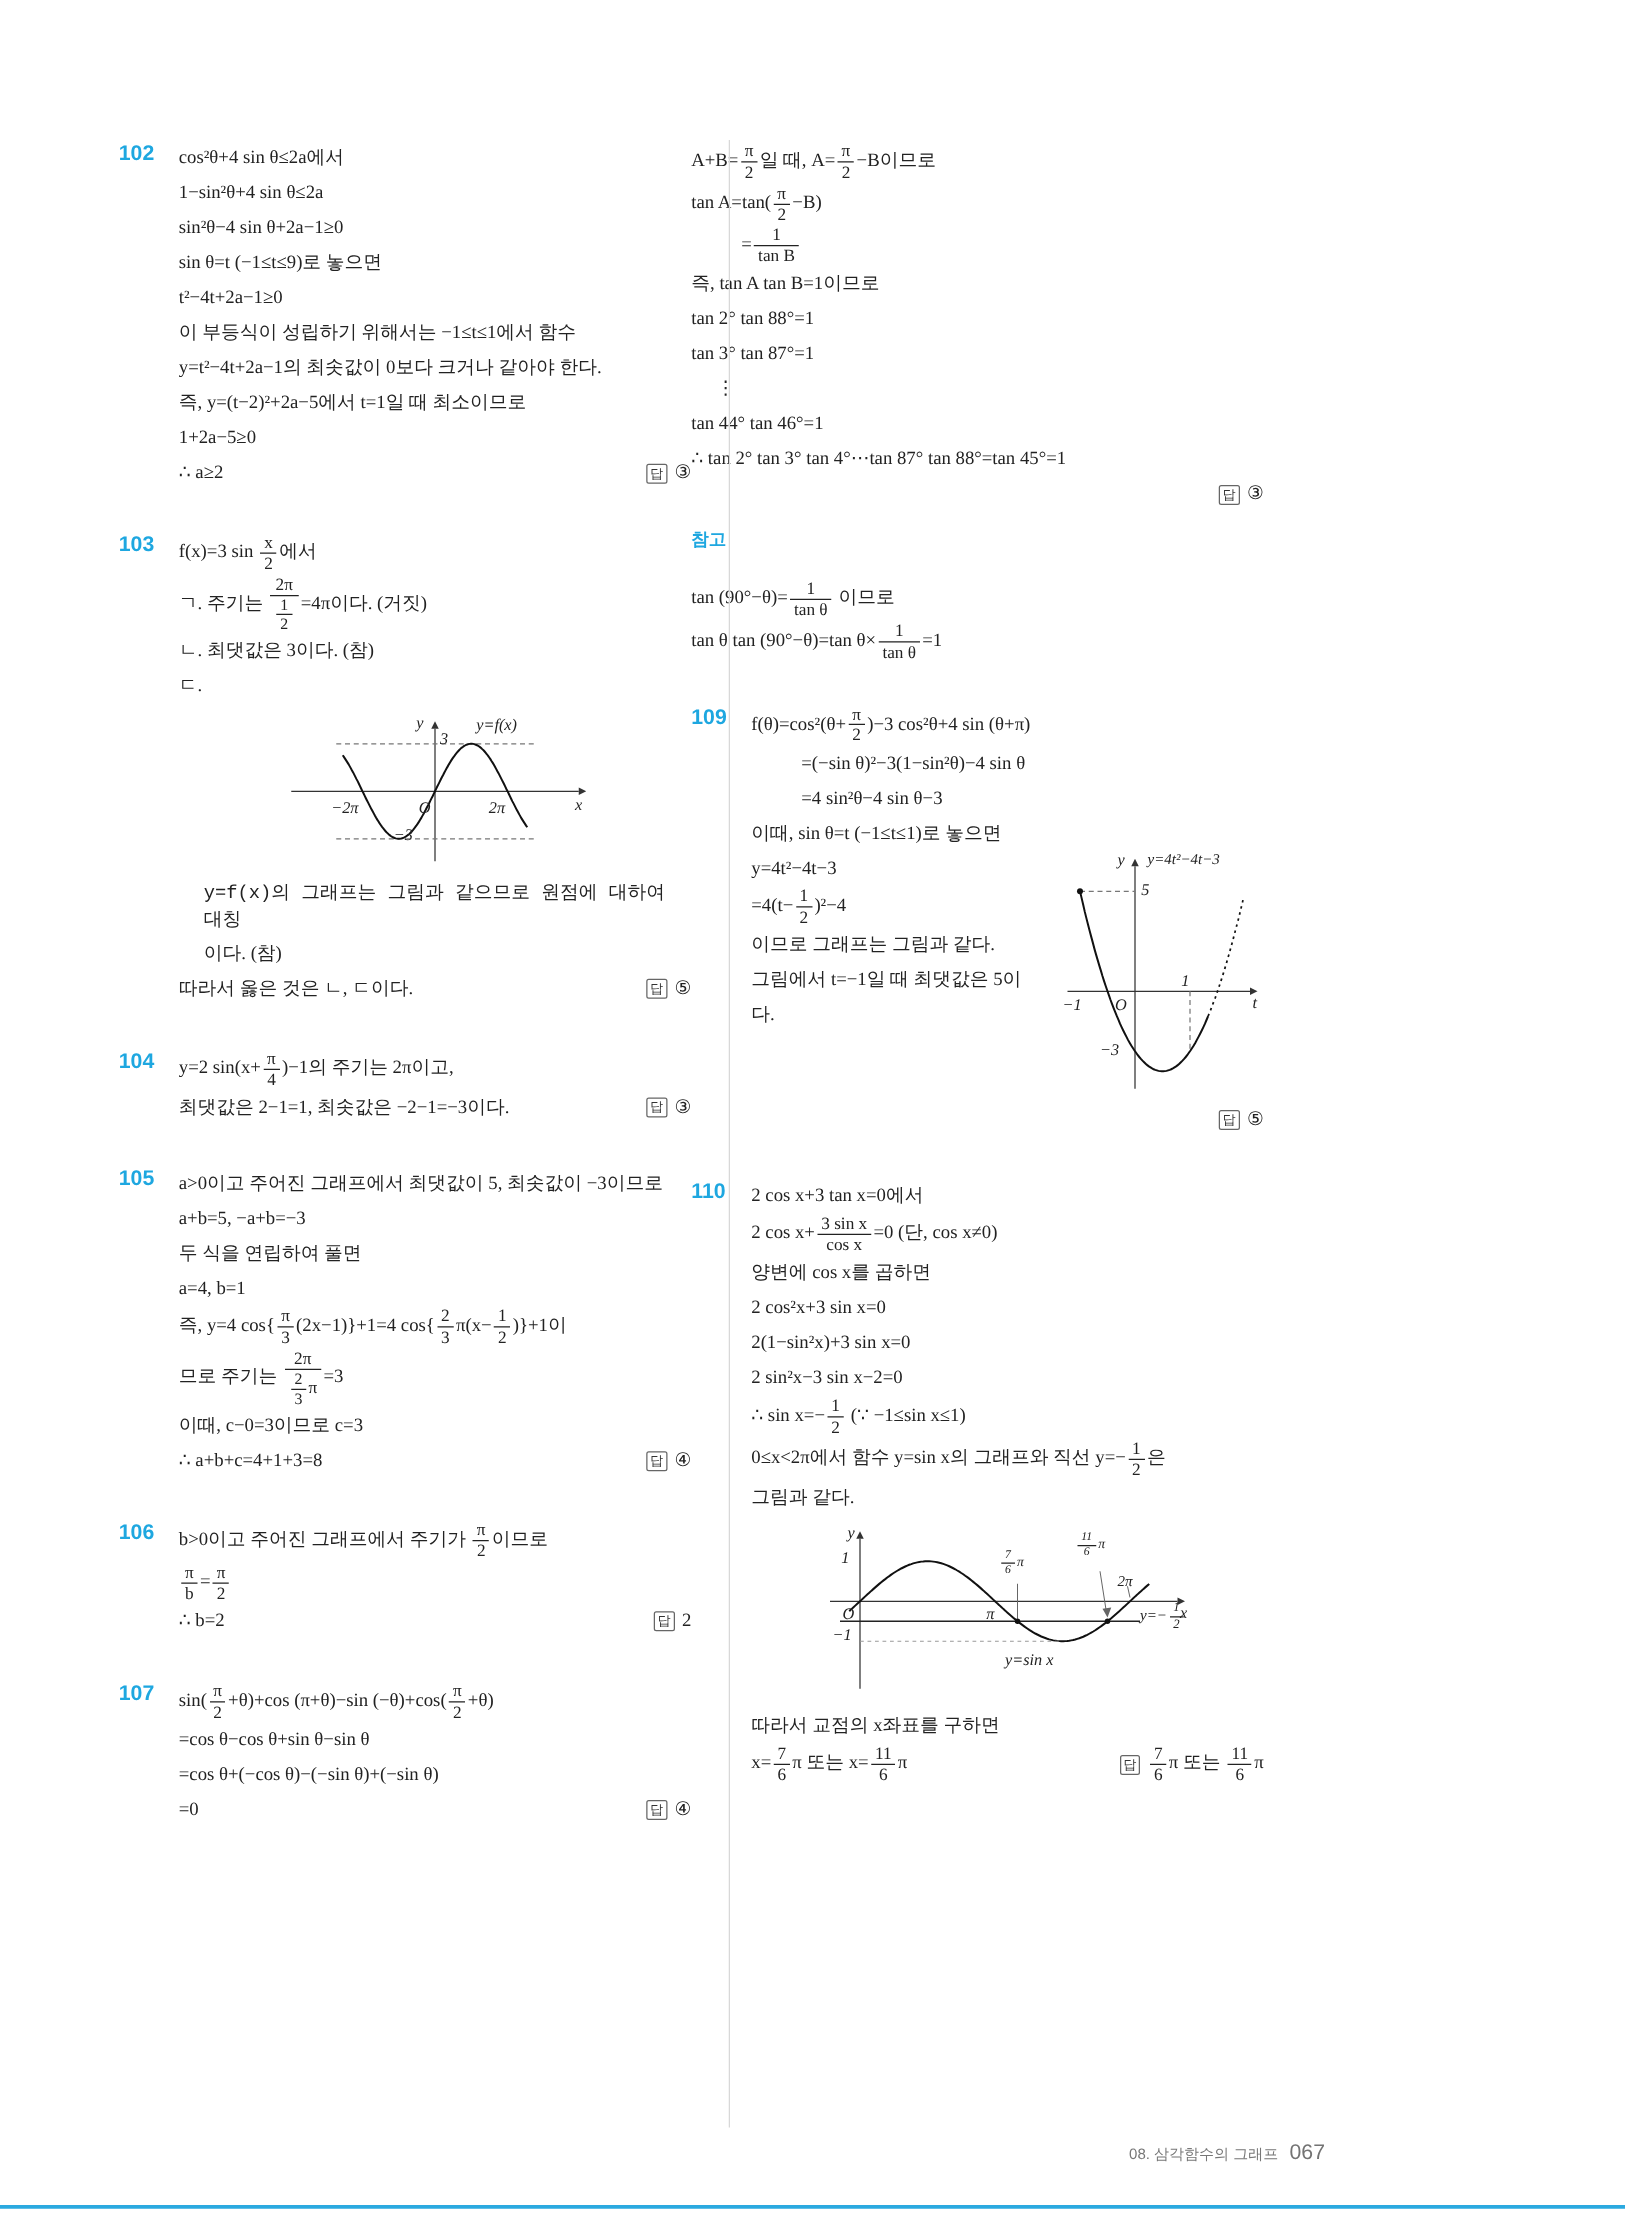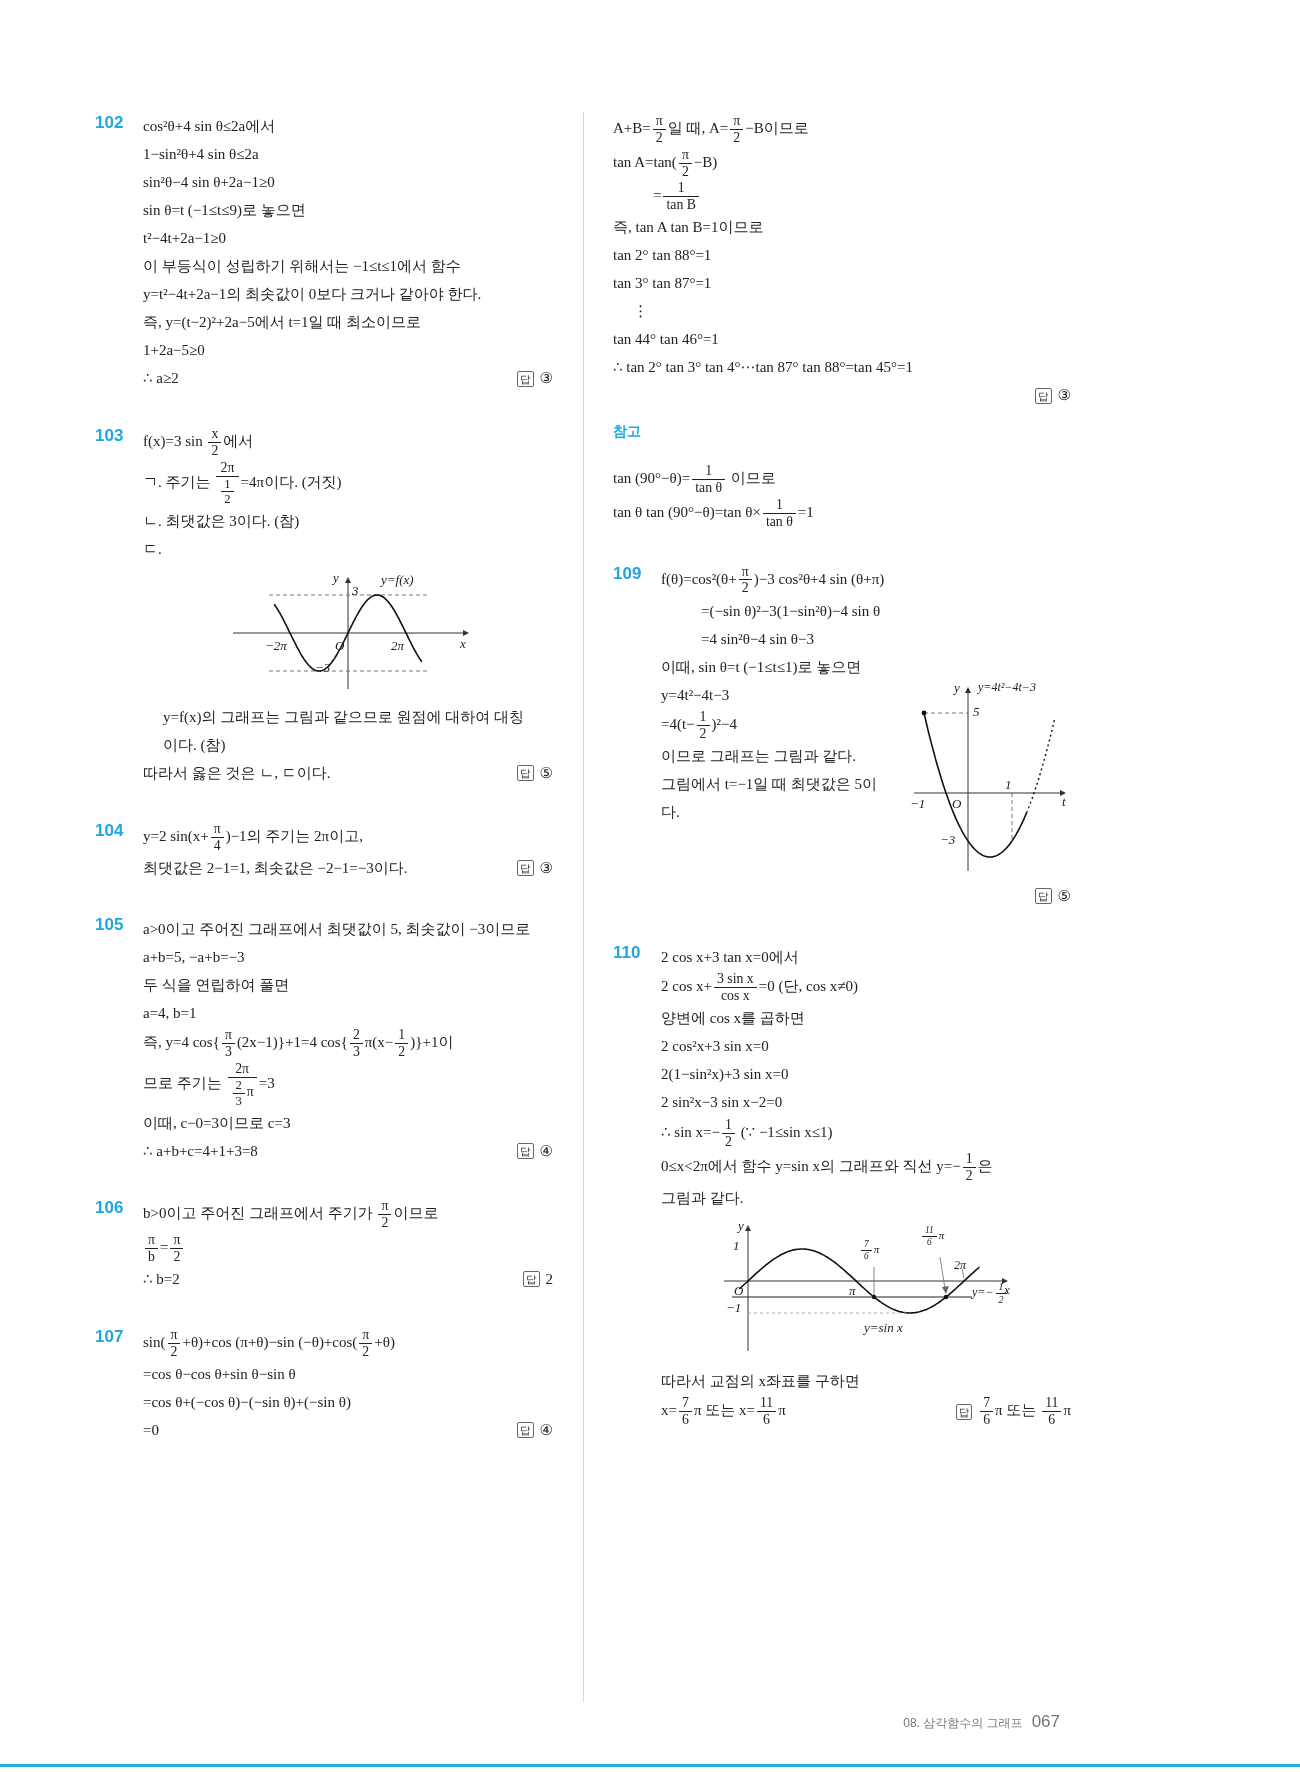--- a/index.html
+++ b/index.html
@@ -3,21 +3,21 @@
 <meta charset="utf-8">
 <style>
   *{margin:0;padding:0;box-sizing:border-box}
   html,body{background:#fff}
   body{
     width:1300px;height:1772px;position:relative;overflow:hidden;
     font-family:"Liberation Serif","DejaVu Serif",serif;
     color:#222;font-size:15px;
   }
   .page{position:absolute;inset:0}
-  .columns{position:absolute;top:112px;left:95px;display:flex;gap:60px}
+  .columns{position:absolute;top:112px;left:95px;display:flex;}
   .col{width:458px}
   .divider{position:absolute;left:583px;top:112px;bottom:70px;width:1px;background:#d8d8d8}
 
   .problem{display:flex;margin-bottom:32px}
   .pnum{
     width:48px;flex:none;padding-top:1px;
     color:#1ea7e0;font-weight:bold;font-size:17px;
     font-family:"Liberation Sans","DejaVu Sans",sans-serif;
   }
   .pbody{flex:1;min-width:0}
@@ -134,21 +134,21 @@
             </div>
             <div class="graph" style="width: 250px; height: 125px;"><svg width="250" height="125" viewBox="0 0 250 125">
                 <line x1="10" y1="62" x2="240" y2="62" stroke="#333" stroke-width="1"></line>
                 <polygon points="240,59 240,65 246,62" fill="#333"></polygon>
                 <line x1="125" y1="118" x2="125" y2="12" stroke="#333" stroke-width="1"></line>
                 <polygon points="122,12 128,12 125,6" fill="#333"></polygon>
                 <line x1="46" y1="24" x2="205" y2="24" stroke="#777" stroke-width="1" stroke-dasharray="4 3"></line>
                 <line x1="46" y1="100" x2="205" y2="100" stroke="#777" stroke-width="1" stroke-dasharray="4 3"></line>
                 <polyline points="51.2,33.2 52.1,34.5 53.0,35.9 53.9,37.3 54.8,38.7 55.8,40.3 56.7,41.9 57.6,43.5 58.5,45.2 59.5,46.9 60.4,48.7 61.3,50.5 62.2,52.3 63.2,54.1 64.1,56.0 65.0,57.9 65.9,59.8 66.8,61.7 67.8,63.6 68.7,65.5 69.6,67.4 70.5,69.2 71.5,71.1 72.4,72.9 73.3,74.7 74.2,76.5 75.2,78.2 76.1,79.9 77.0,81.6 77.9,83.2 78.8,84.7 79.8,86.2 80.7,87.7 81.6,89.0 82.5,90.3 83.5,91.6 84.4,92.7 85.3,93.8 86.2,94.8 87.2,95.7 88.1,96.6 89.0,97.3 89.9,98.0 90.8,98.5 91.8,99.0 92.7,99.4 93.6,99.7 94.5,99.9 95.5,100.0 96.4,100.0 97.3,99.9 98.2,99.7 99.2,99.4 100.1,99.1 101.0,98.6 101.9,98.1 102.8,97.4 103.8,96.7 104.7,95.9 105.6,95.0 106.5,94.0 107.5,92.9 108.4,91.8 109.3,90.5 110.2,89.3 111.2,87.9 112.1,86.5 113.0,85.0 113.9,83.5 114.8,81.9 115.8,80.2 116.7,78.5 117.6,76.8 118.5,75.0 119.5,73.2 120.4,71.4 121.3,69.5 122.2,67.7 123.2,65.8 124.1,63.9 125.0,62.0 125.9,60.1 126.8,58.2 127.8,56.3 128.7,54.5 129.6,52.6 130.5,50.8 131.5,49.0 132.4,47.2 133.3,45.5 134.2,43.8 135.2,42.1 136.1,40.5 137.0,39.0 137.9,37.5 138.8,36.1 139.8,34.7 140.7,33.5 141.6,32.2 142.5,31.1 143.5,30.0 144.4,29.0 145.3,28.1 146.2,27.3 147.2,26.6 148.1,25.9 149.0,25.4 149.9,24.9 150.8,24.6 151.8,24.3 152.7,24.1 153.6,24.0 154.5,24.0 155.5,24.1 156.4,24.3 157.3,24.6 158.2,25.0 159.2,25.5 160.1,26.0 161.0,26.7 161.9,27.4 162.8,28.3 163.8,29.2 164.7,30.2 165.6,31.3 166.5,32.4 167.5,33.7 168.4,35.0 169.3,36.3 170.2,37.8 171.2,39.3 172.1,40.8 173.0,42.4 173.9,44.1 174.8,45.8 175.8,47.5 176.7,49.3 177.6,51.1 178.5,52.9 179.5,54.8 180.4,56.6 181.3,58.5 182.2,60.4 183.2,62.3 184.1,64.2 185.0,66.1 185.9,68.0 186.8,69.9 187.8,71.7 188.7,73.5 189.6,75.3 190.5,77.1 191.5,78.8 192.4,80.5 193.3,82.1 194.2,83.7 195.2,85.3 196.1,86.7 197.0,88.1 197.9,89.5 198.8,90.8" fill="none" stroke="#111" stroke-width="1.6"></polyline>
               </svg><span class="glabel" style="left: 110px; top: 0px; font-size: 13px;">y</span><span class="glabel" style="left: 129px; top: 13px; font-size: 13px;">3</span><span class="glabel" style="left: 158px; top: 2px; font-size: 13px;">y=f(x)</span><span class="glabel" style="left: 42px; top: 68px; font-size: 13px;">−2π</span><span class="glabel" style="left: 112px; top: 68px; font-size: 13px;">O</span><span class="glabel" style="left: 168px; top: 68px; font-size: 13px;">2π</span><span class="glabel" style="left: 237px; top: 66px; font-size: 13px;">x</span><span class="glabel" style="left: 92px; top: 90px; font-size: 13px;">−3</span></div>
-            <div class="pline" style="padding-left: 20px;">
+            <div class="pline" style="padding-left: 20px; font-family: Liberation Mono, monospace;">
               <span class="ltext">y=f(x)의 그래프는 그림과 같으므로 원점에 대하여 대칭</span>
             </div>
             <div class="pline" style="padding-left: 20px;">
               <span class="ltext">이다. (참)</span>
             </div>
             <div class="pline">
               <span class="ltext">따라서 옳은 것은 ㄴ, ㄷ이다.</span>
               <span class="answer">
                 <span class="badge">답</span>
                 <span class="ansval">⑤</span>

